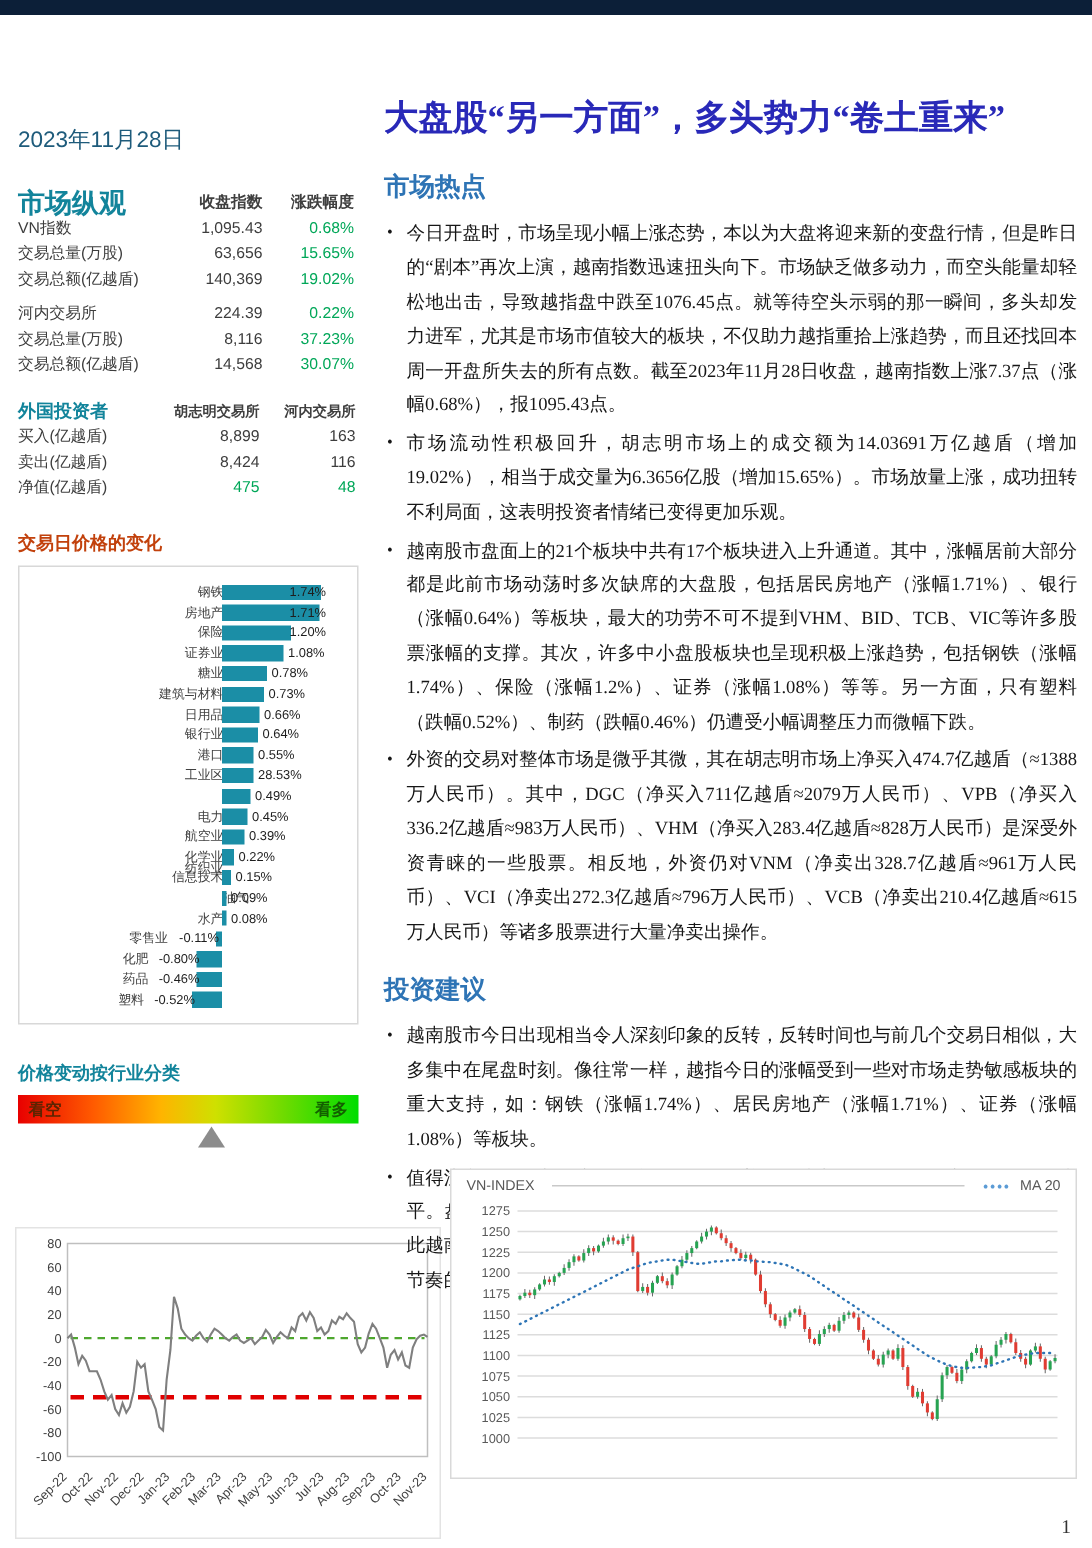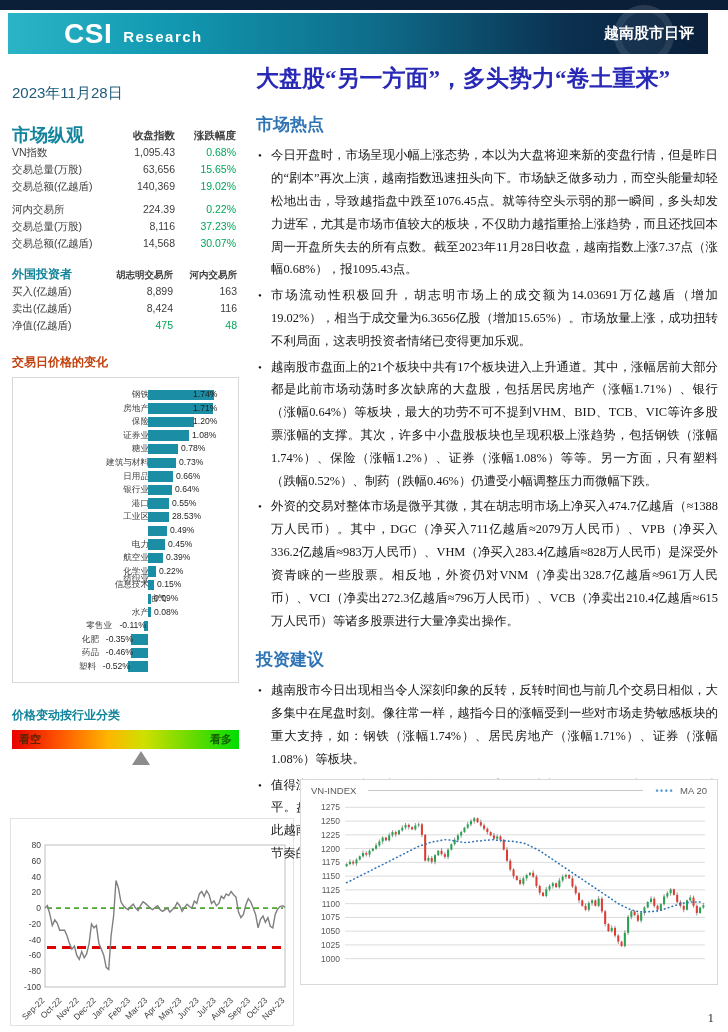--- a/index.html
+++ b/index.html
@@ -36,21 +36,21 @@
   .bval{position:absolute;font-size:8.6px;color:#1e1e1e;line-height:13.6px;white-space:nowrap;}
   .sent-title{color:#12849b;font-weight:bold;font-size:12px;margin:24px 0 6px 0;}
   .sent-bar{height:19px;display:flex;justify-content:space-between;align-items:center;padding:0 7px;
             font-size:11px;font-weight:bold;
             background:linear-gradient(90deg,#e80000 0%,#ff5a00 22%,#ffb400 42%,#cfe000 58%,#6fdb00 78%,#00dd00 100%);}
   .sent-bar .bear{color:#5c2400;}
   .sent-bar .bull{color:#135f00;}
   .sent-marker{width:0;height:0;border-left:9px solid transparent;border-right:9px solid transparent;
                border-bottom:14px solid #8c8c8c;position:relative;margin-top:2px;}
   .line-panel{position:absolute;left:10px;top:818px;width:284px;height:208px;border:1px solid #e3e3e3;
-              padding:20px 0 0 2px;box-sizing:border-box;}
+              padding:4px 0 0 2px;box-sizing:border-box;}
   
   .right-col{position:absolute;left:256px;top:60px;width:462px;}
   .main-title{font-family:"Liberation Serif","DejaVu Serif",serif;font-size:23px;font-weight:bold;
               color:#2929b8;line-height:1.62;}
   .sec-h{font-size:17px;font-weight:bold;color:#2e74b5;margin:16px 0 8px 0;}
   ul.bullets{list-style:none;margin:0;padding:0;font-family:"Liberation Serif","DejaVu Serif",serif;
              font-size:12.4px;color:#161616;text-align:justify;line-height:1.84;}
   ul.bullets li{position:relative;padding-left:15px;margin-bottom:3px;}
   ul.bullets li::before{content:"•";position:absolute;left:2px;top:1px;font-size:11px;}
   
@@ -60,26 +60,20 @@
   .vn-hline{flex:1;height:1px;background:#c9c9c9;margin:0 12px;}
   .ma-dots{color:#5b9bd5;letter-spacing:1.5px;font-weight:bold;margin-right:6px;font-size:9px;}
   .page-num{position:absolute;right:14px;bottom:6px;font-family:"Liberation Serif",serif;font-size:13px;color:#333;}
 </style>
 </head>
 <body>
 
 <div class="page">
 
   <div class="top-strip"></div>
-  <div class="band">
-    <span class="csi">CSI</span>
-    <span class="research">Research</span>
-    <span class="right-label">越南股市日评</span>
-    <span class="watermark"></span>
-  </div>
 
   <div class="left-col">
     <div class="date">2023年11月28日</div>
 
     <div class="theader">
       <span class="teal-h">市场纵观</span>
       <span class="num">收盘指数</span>
       <span class="num">涨跌幅度</span>
     </div>
     <div id="mo-rows-a">
@@ -230,21 +224,21 @@
           <span class="bval" style="left: 134px;">0.08%</span>
         </div>
         <div class="brow">
           <span class="bcat" style="right: 119px;">零售业</span>
           <div class="bbar" style="width: 4px; left: 124px; background: rgb(27, 142, 166);"></div>
           <span class="bval" style="right: 85px;">-0.11%</span>
         </div>
         <div class="brow">
           <span class="bcat" style="right: 132px;">化肥</span>
           <div class="bbar" style="width: 17px; left: 111px; background: rgb(27, 142, 166);"></div>
-          <span class="bval" style="right: 98px;">-0.35%</span>
+          <span class="bval" style="right: 98px;">-0.80%</span>
         </div>
         <div class="brow">
           <span class="bcat" style="right: 132px;">药品</span>
           <div class="bbar" style="width: 17px; left: 111px; background: rgb(27, 142, 166);"></div>
           <span class="bval" style="right: 98px;">-0.46%</span>
         </div>
         <div class="brow">
           <span class="bcat" style="right: 135px;">塑料</span>
           <div class="bbar" style="width: 20px; left: 108px; background: rgb(27, 142, 166);"></div>
           <span class="bval" style="right: 101px;">-0.52%</span>

